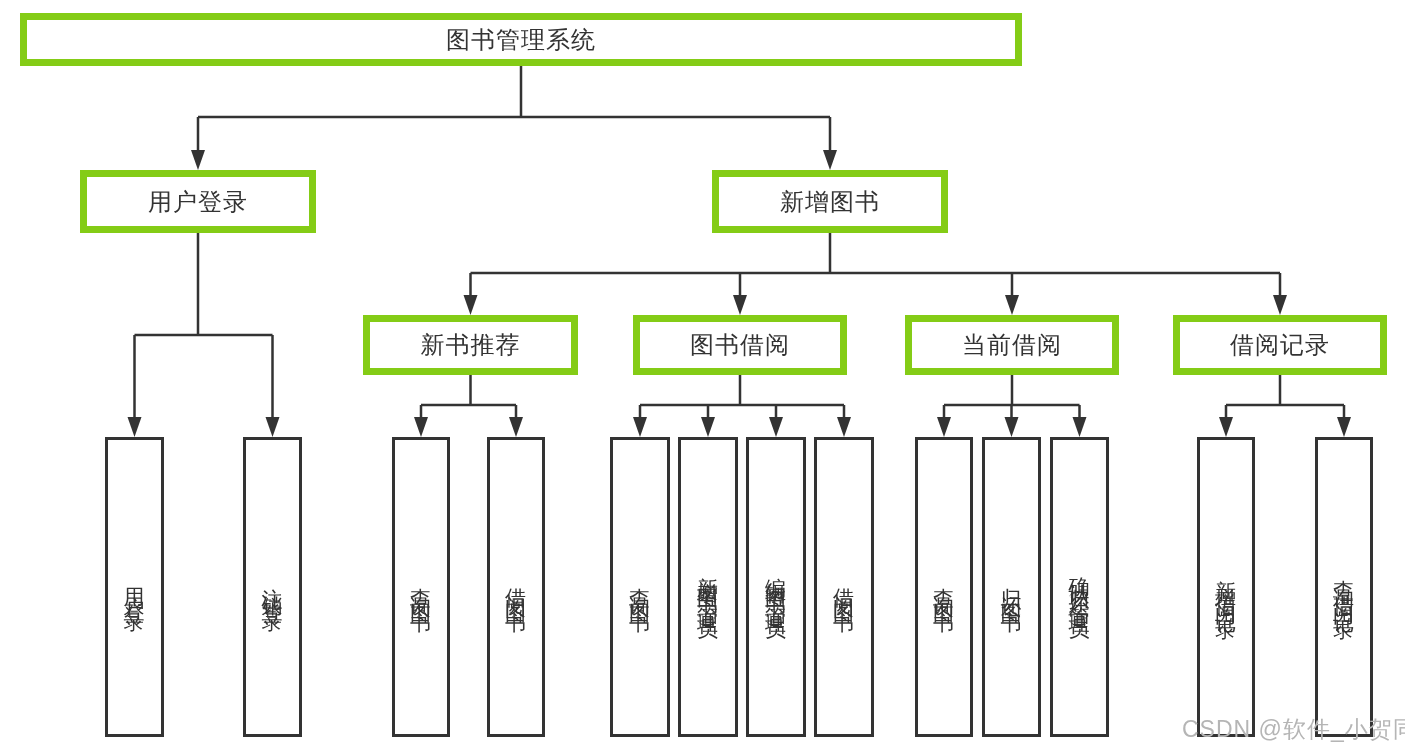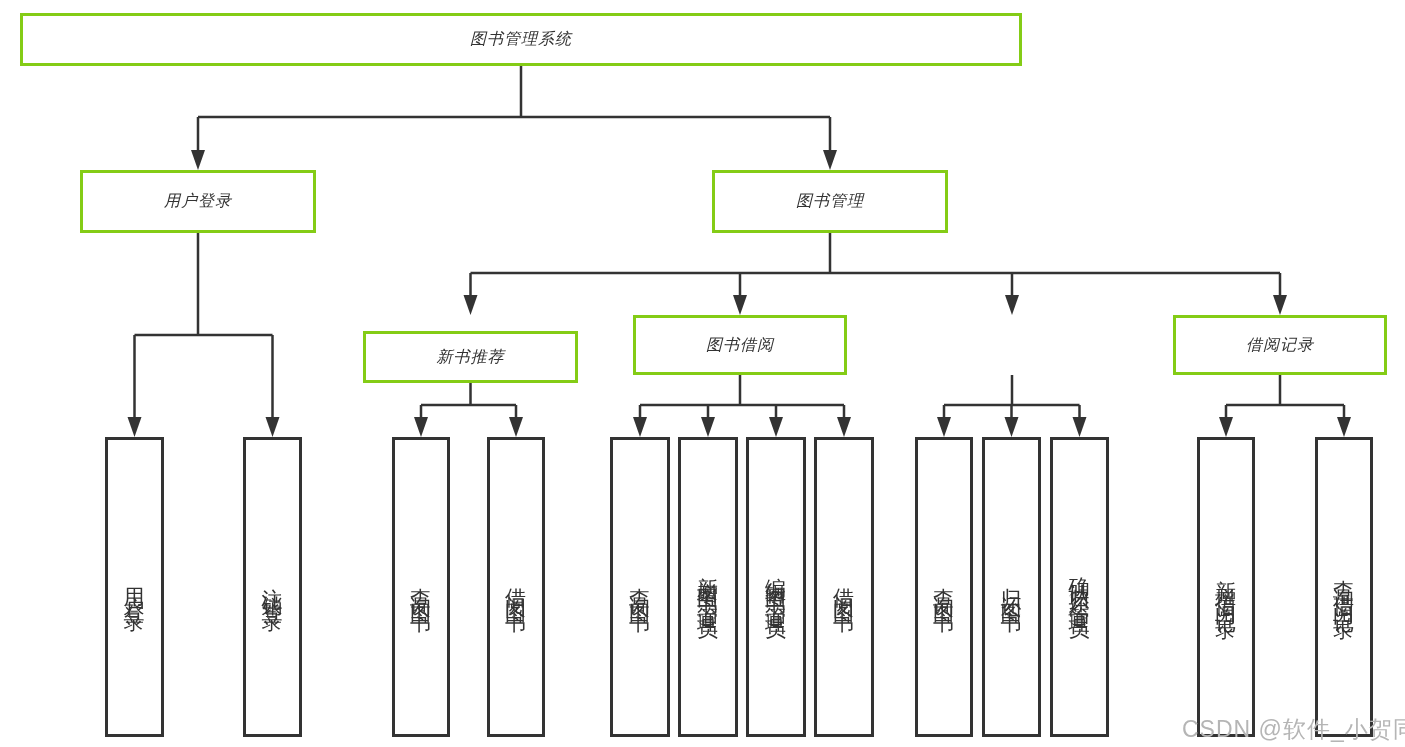--- a/index.html
+++ b/index.html
@@ -14,30 +14,29 @@
   }
   svg.connectors {
     position: absolute;
     left: 0; top: 0;
     width: 1405px; height: 747px;
     z-index: 1;
   }
   .node {
     position: absolute;
     box-sizing: border-box;
-    border: 3px solid #84cc16;
+    border: 7px solid #84cc16;
     background: #ffffff;
     display: flex;
     align-items: center;
     justify-content: center;
-    font-size: 16px;
+    font-size: 24px;
     letter-spacing: 1px;
     color: #333333;
     z-index: 2;
-    font-style: italic;
   }
   .leaf {
     position: absolute;
     box-sizing: border-box;
     border: 3px solid #333333;
     background: #ffffff;
     display: flex;
     align-items: center;
     justify-content: center;
     writing-mode: vertical-rl;
@@ -94,24 +93,25 @@
       <polygon points="1004.5,417 1018.5,417 1011.5,437"></polygon>
       <polygon points="1072.5,417 1086.5,417 1079.5,437"></polygon>
       <polygon points="1219,417 1233,417 1226,437"></polygon>
       <polygon points="1337,417 1351,417 1344,437"></polygon>
     </g>
   </svg>
 
   <div class="node" style="left:20px; top:13px; width:1002px; height:53px;">图书管理系统</div>
 
   <div class="node" style="left:80px; top:170px; width:236px; height:63px;">用户登录</div>
-  <div class="node" style="left:712px; top:170px; width:236px; height:63px;">图书管理</div>
+  <div class="node" style="left:712px; top:170px; width:236px; height:63px;">新增图书</div>
 
-  <div class="node" style="left:363px; top:315px; width:215px; height:52px;margin-top:16px;">新书推荐</div>
+  <div class="node" style="left:363px; top:315px; width:215px; height:60px;">新书推荐</div>
   <div class="node" style="left:633px; top:315px; width:214px; height:60px;text-align:center;">图书借阅</div>
+  <div class="node" style="left:905px; top:315px; width:214px; height:60px;">当前借阅</div>
   <div class="node" style="left:1173px; top:315px; width:214px; height:60px;">借阅记录</div>
 
   <div class="leaf" style="left:105px; width:59px;">用户登录</div>
   <div class="leaf" style="left:243px; width:59px;">注销登录</div>
 
   <div class="leaf" style="left:392px; width:58px;">查询图书</div>
   <div class="leaf" style="left:487px; width:58px;">借阅图书</div>
 
   <div class="leaf" style="left:610px; width:60px;">查询图书</div>
   <div class="leaf" style="left:678px; width:60px; letter-spacing:6px;">新增图书（管理员）</div>

